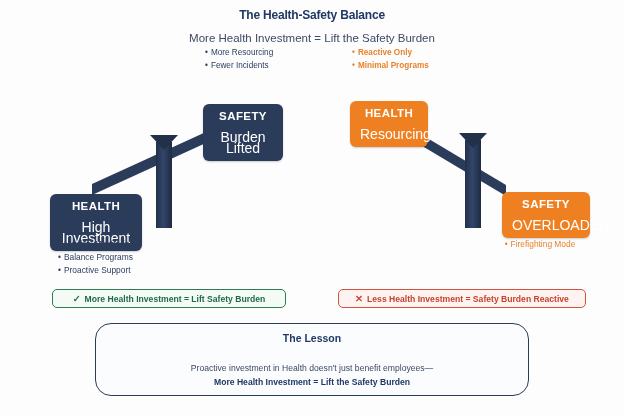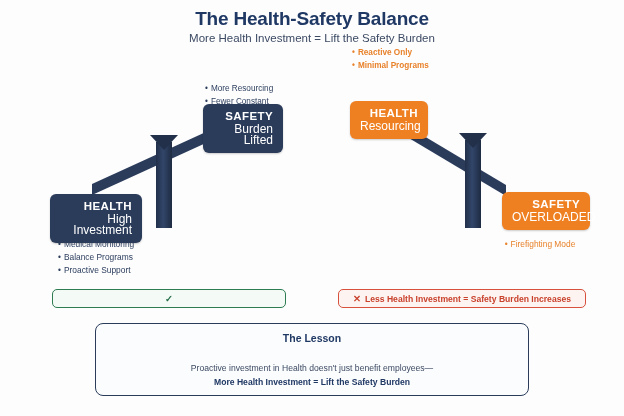--- a/index.html
+++ b/index.html
@@ -22,21 +22,21 @@
     box-sizing: border-box;
   }
 
   
   #title {
     position: absolute;
     left: 0;
     top: 8px;
     width: 624px;
     text-align: center;
-    font-size: 19px;
+    font-size: 12px;
     font-weight: bold;
     color: #1f3864;
     letter-spacing: -0.2px;
   }
   #subtitle {
     position: absolute;
     left: 0;
     top: 32px;
     width: 624px;
     text-align: center;
@@ -51,21 +51,20 @@
     line-height: 12.5px;
   }
   .top-bullets .b {
     white-space: nowrap;
   }
   #top-bullets-left {
     left: 205px;
     top: 47px;
     color: #2c3e5d;
     text-align: left;
-    margin-top: 36px;
   }
   #top-bullets-right {
     left: 352px;
     top: 47px;
     color: #e8822a;
     text-align: left;
     font-weight: bold;
   }
   .dot {
     display: inline-block;
@@ -78,35 +77,35 @@
     left: 0;
     top: 0;
     width: 624px;
     height: 416px;
   }
 
   
   .node-box {
     position: absolute;
     border-radius: 6px;
-    text-align: right;
+    text-align: center;
     box-sizing: border-box;
     padding: 6px 10px 7px 10px;
     box-shadow: 0 1px 2px rgba(0,0,0,0.20);
   }
   .node-box .node-title {
     font-size: 11.5px;
     font-weight: bold;
     letter-spacing: 0.4px;
     line-height: 13px;
   }
   .node-box .node-sub {
-    font-size: 12px;
+    font-size: 14px;
     line-height: 11px;
-    margin-top: 1px;
+    margin-top: 9px;
   }
   .box-dark {
     background: #2b3c5b;
     color: #ffffff;
   }
   .box-orange {
     background: #ef8022;
     color: #ffffff;
   }
 
@@ -173,21 +172,21 @@
   }
 
   
   #lesson-panel {
     position: absolute;
     left: 95px;
     top: 323px;
     width: 434px;
     height: 73px;
     border: 1.4px solid #2b3c5b;
-    border-radius: 8px;
+    border-radius: 16px;
     background: #fbfcfd;
     box-sizing: border-box;
     text-align: center;
     padding-top: 8px;
   }
   #lesson-title {
     font-size: 10.5px;
     font-weight: bold;
     color: #1f3864;
     line-height: 13px;
@@ -207,21 +206,21 @@
 </head>
 <body>
 
 <div id="canvas">
 
   <div id="title">The Health-Safety Balance</div>
   <div id="subtitle">More Health Investment = Lift the Safety Burden</div>
 
   <div class="top-bullets" id="top-bullets-left">
     <div class="b"><span class="dot">•</span><span>More Resourcing</span></div>
-    <div class="b"><span class="dot">•</span><span>Fewer Constant</span></div>
+    <div class="b"><span class="dot">•</span><span>Fewer Incidents</span></div>
   </div>
   <div class="top-bullets" id="top-bullets-right">
     <div class="b"><span class="dot">•</span><span>Reactive Only</span></div>
     <div class="b"><span class="dot">•</span><span>Minimal Programs</span></div>
   </div>
 
   <svg id="seesaw-layer" viewBox="0 0 624 416" xmlns="http://www.w3.org/2000/svg">
     <defs>
       <linearGradient id="postGrad" x1="0" y1="0" x2="1" y2="0">
         <stop offset="0%" stop-color="#22304a"></stop>
@@ -274,25 +273,26 @@
     <div class="b"><span class="dot">•</span><span>Balance Programs</span></div>
     <div class="b"><span class="dot">•</span><span>Proactive Support</span></div>
   </div>
 
   <div class="mid-bullets" id="mid-bullets-right">
     <div class="b"><span class="dot">•</span><span>Firefighting Mode</span></div>
   </div>
 
   <div class="callout" id="callout-good">
     <span class="mark">✓</span>
+    <span>More Health Investment = Lift Safety Burden</span>
   </div>
 
   <div class="callout" id="callout-bad">
     <span class="mark">✕</span>
-    <span>Less Health Investment = Safety Burden Increases</span>
+    <span>Less Health Investment = Safety Burden Reactive</span>
   </div>
 
   <div id="lesson-panel">
     <div id="lesson-title">The Lesson</div>
     <div class="lesson-line" id="lesson-line1">Proactive investment in Health doesn't just benefit employees—</div>
     <div class="lesson-line" id="lesson-line3">More Health Investment = Lift the Safety Burden</div>
   </div>
 
 </div>
 

